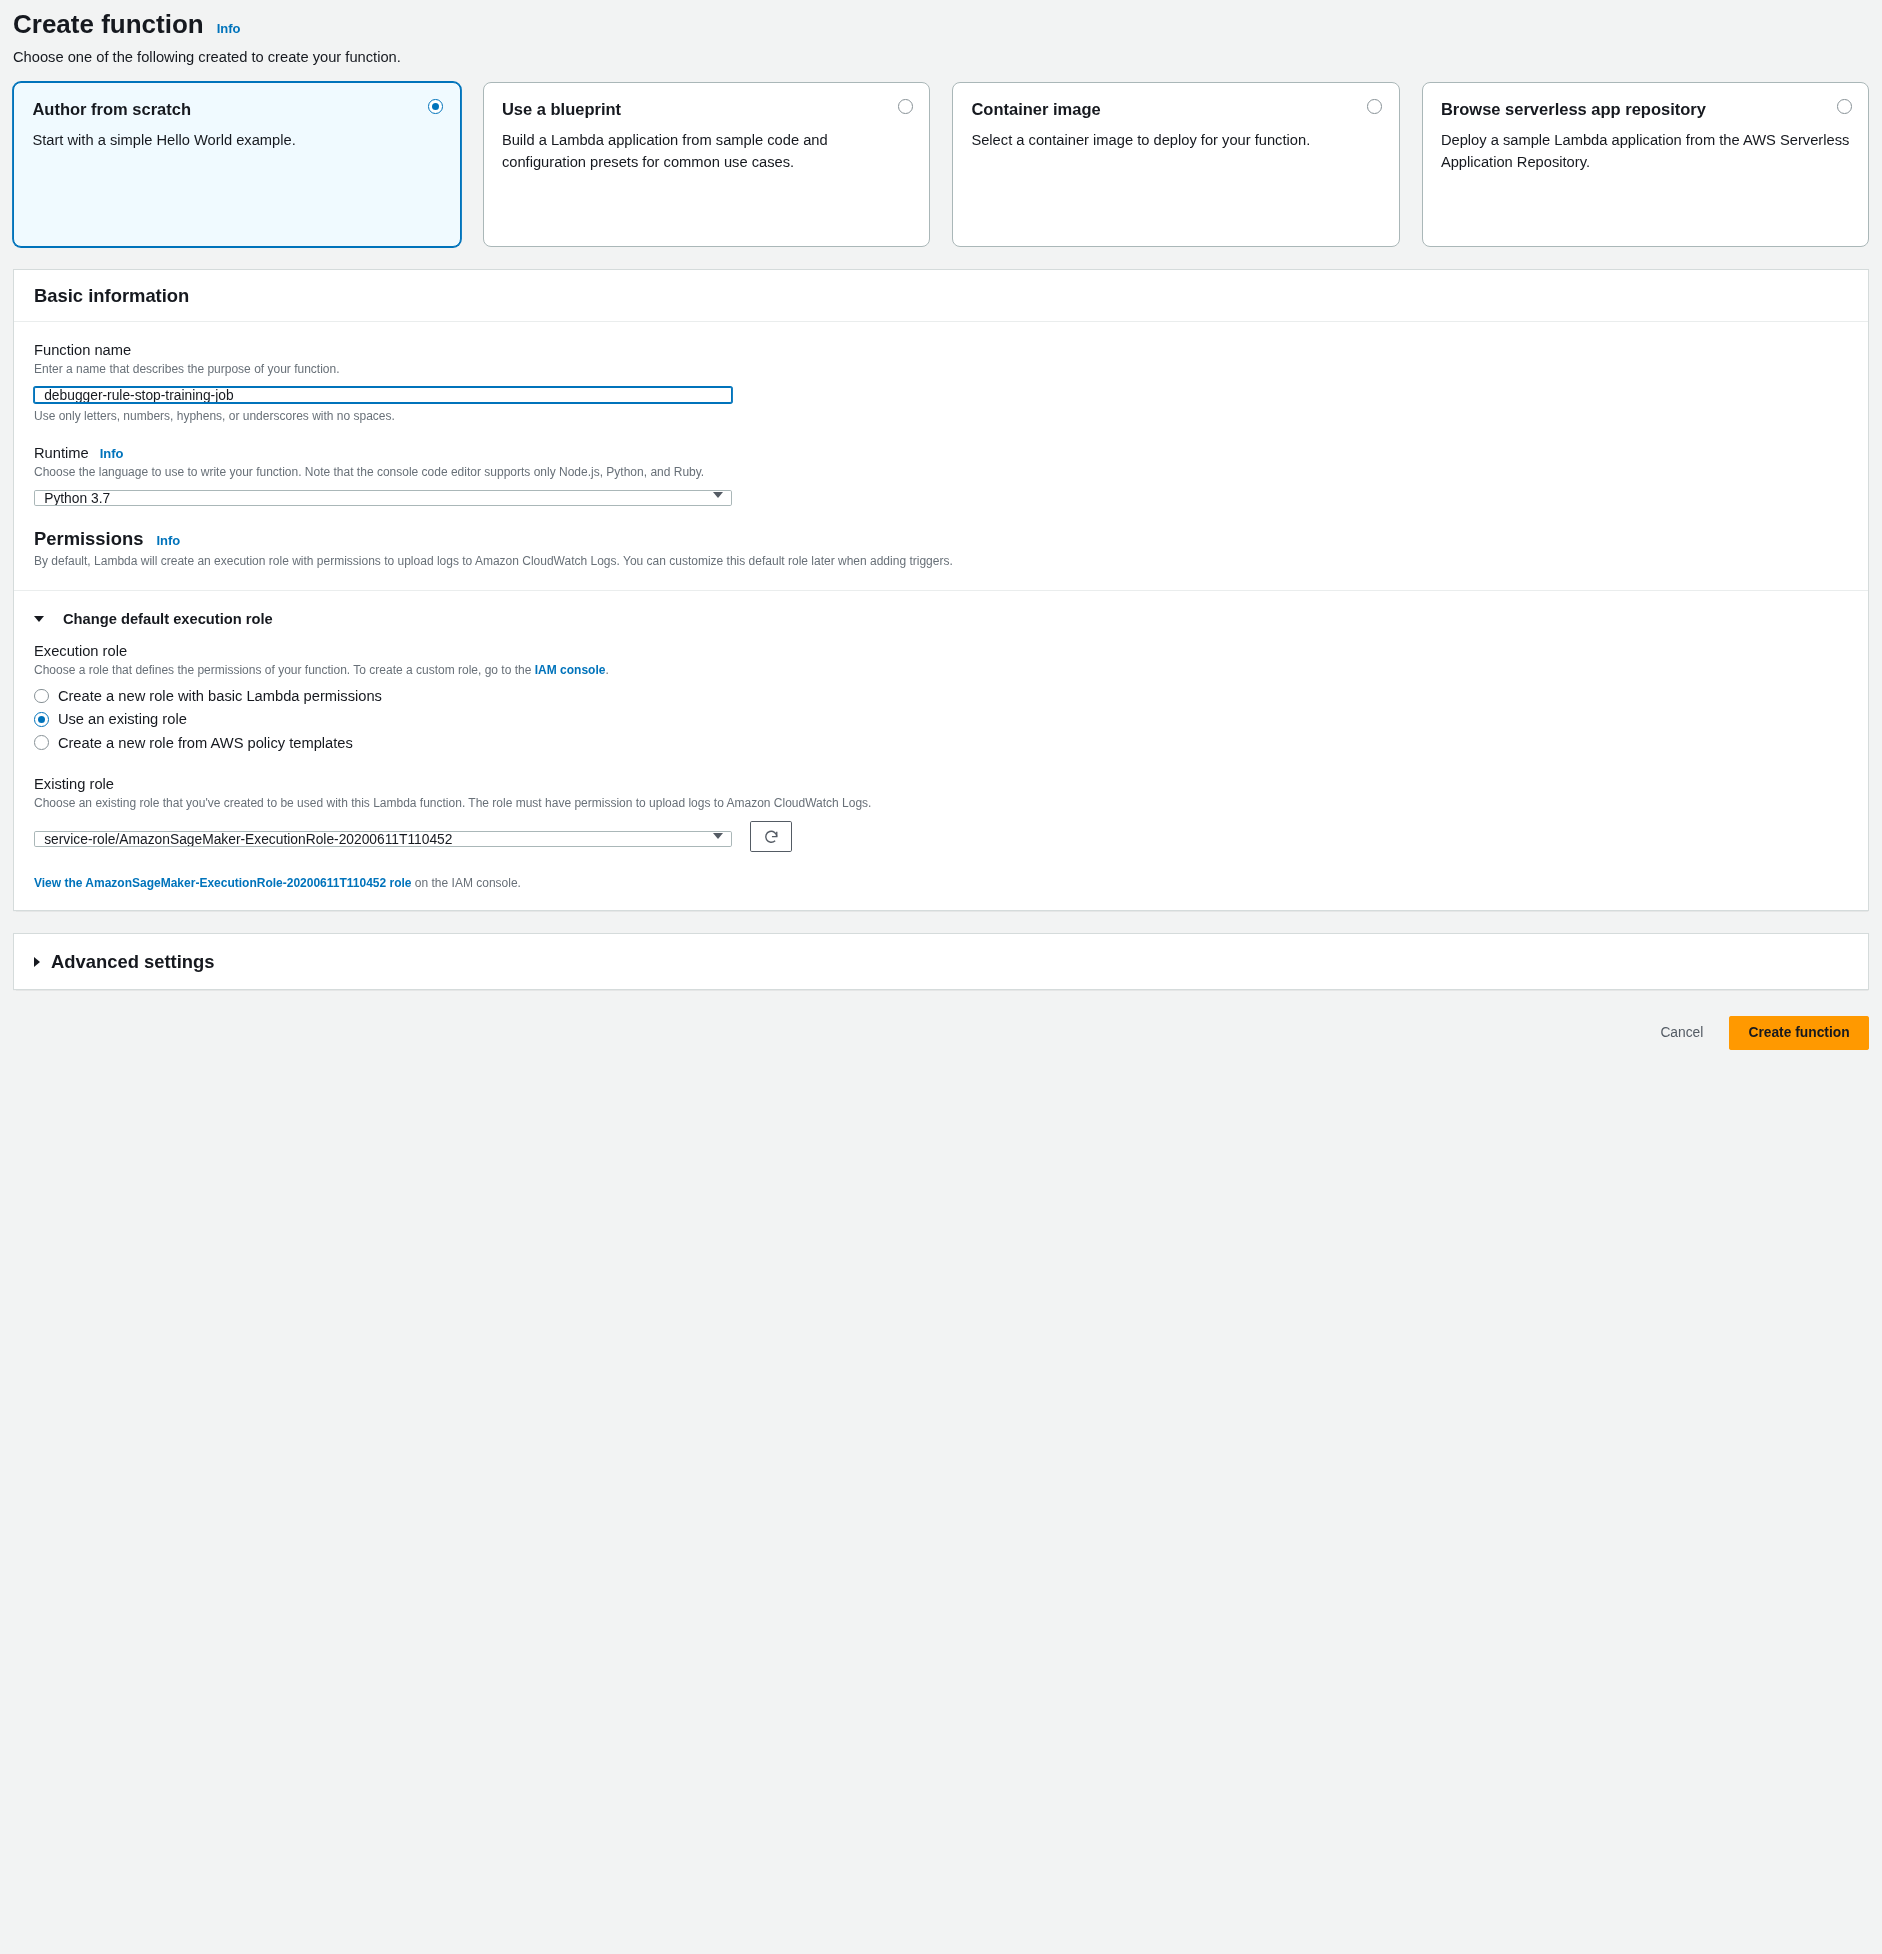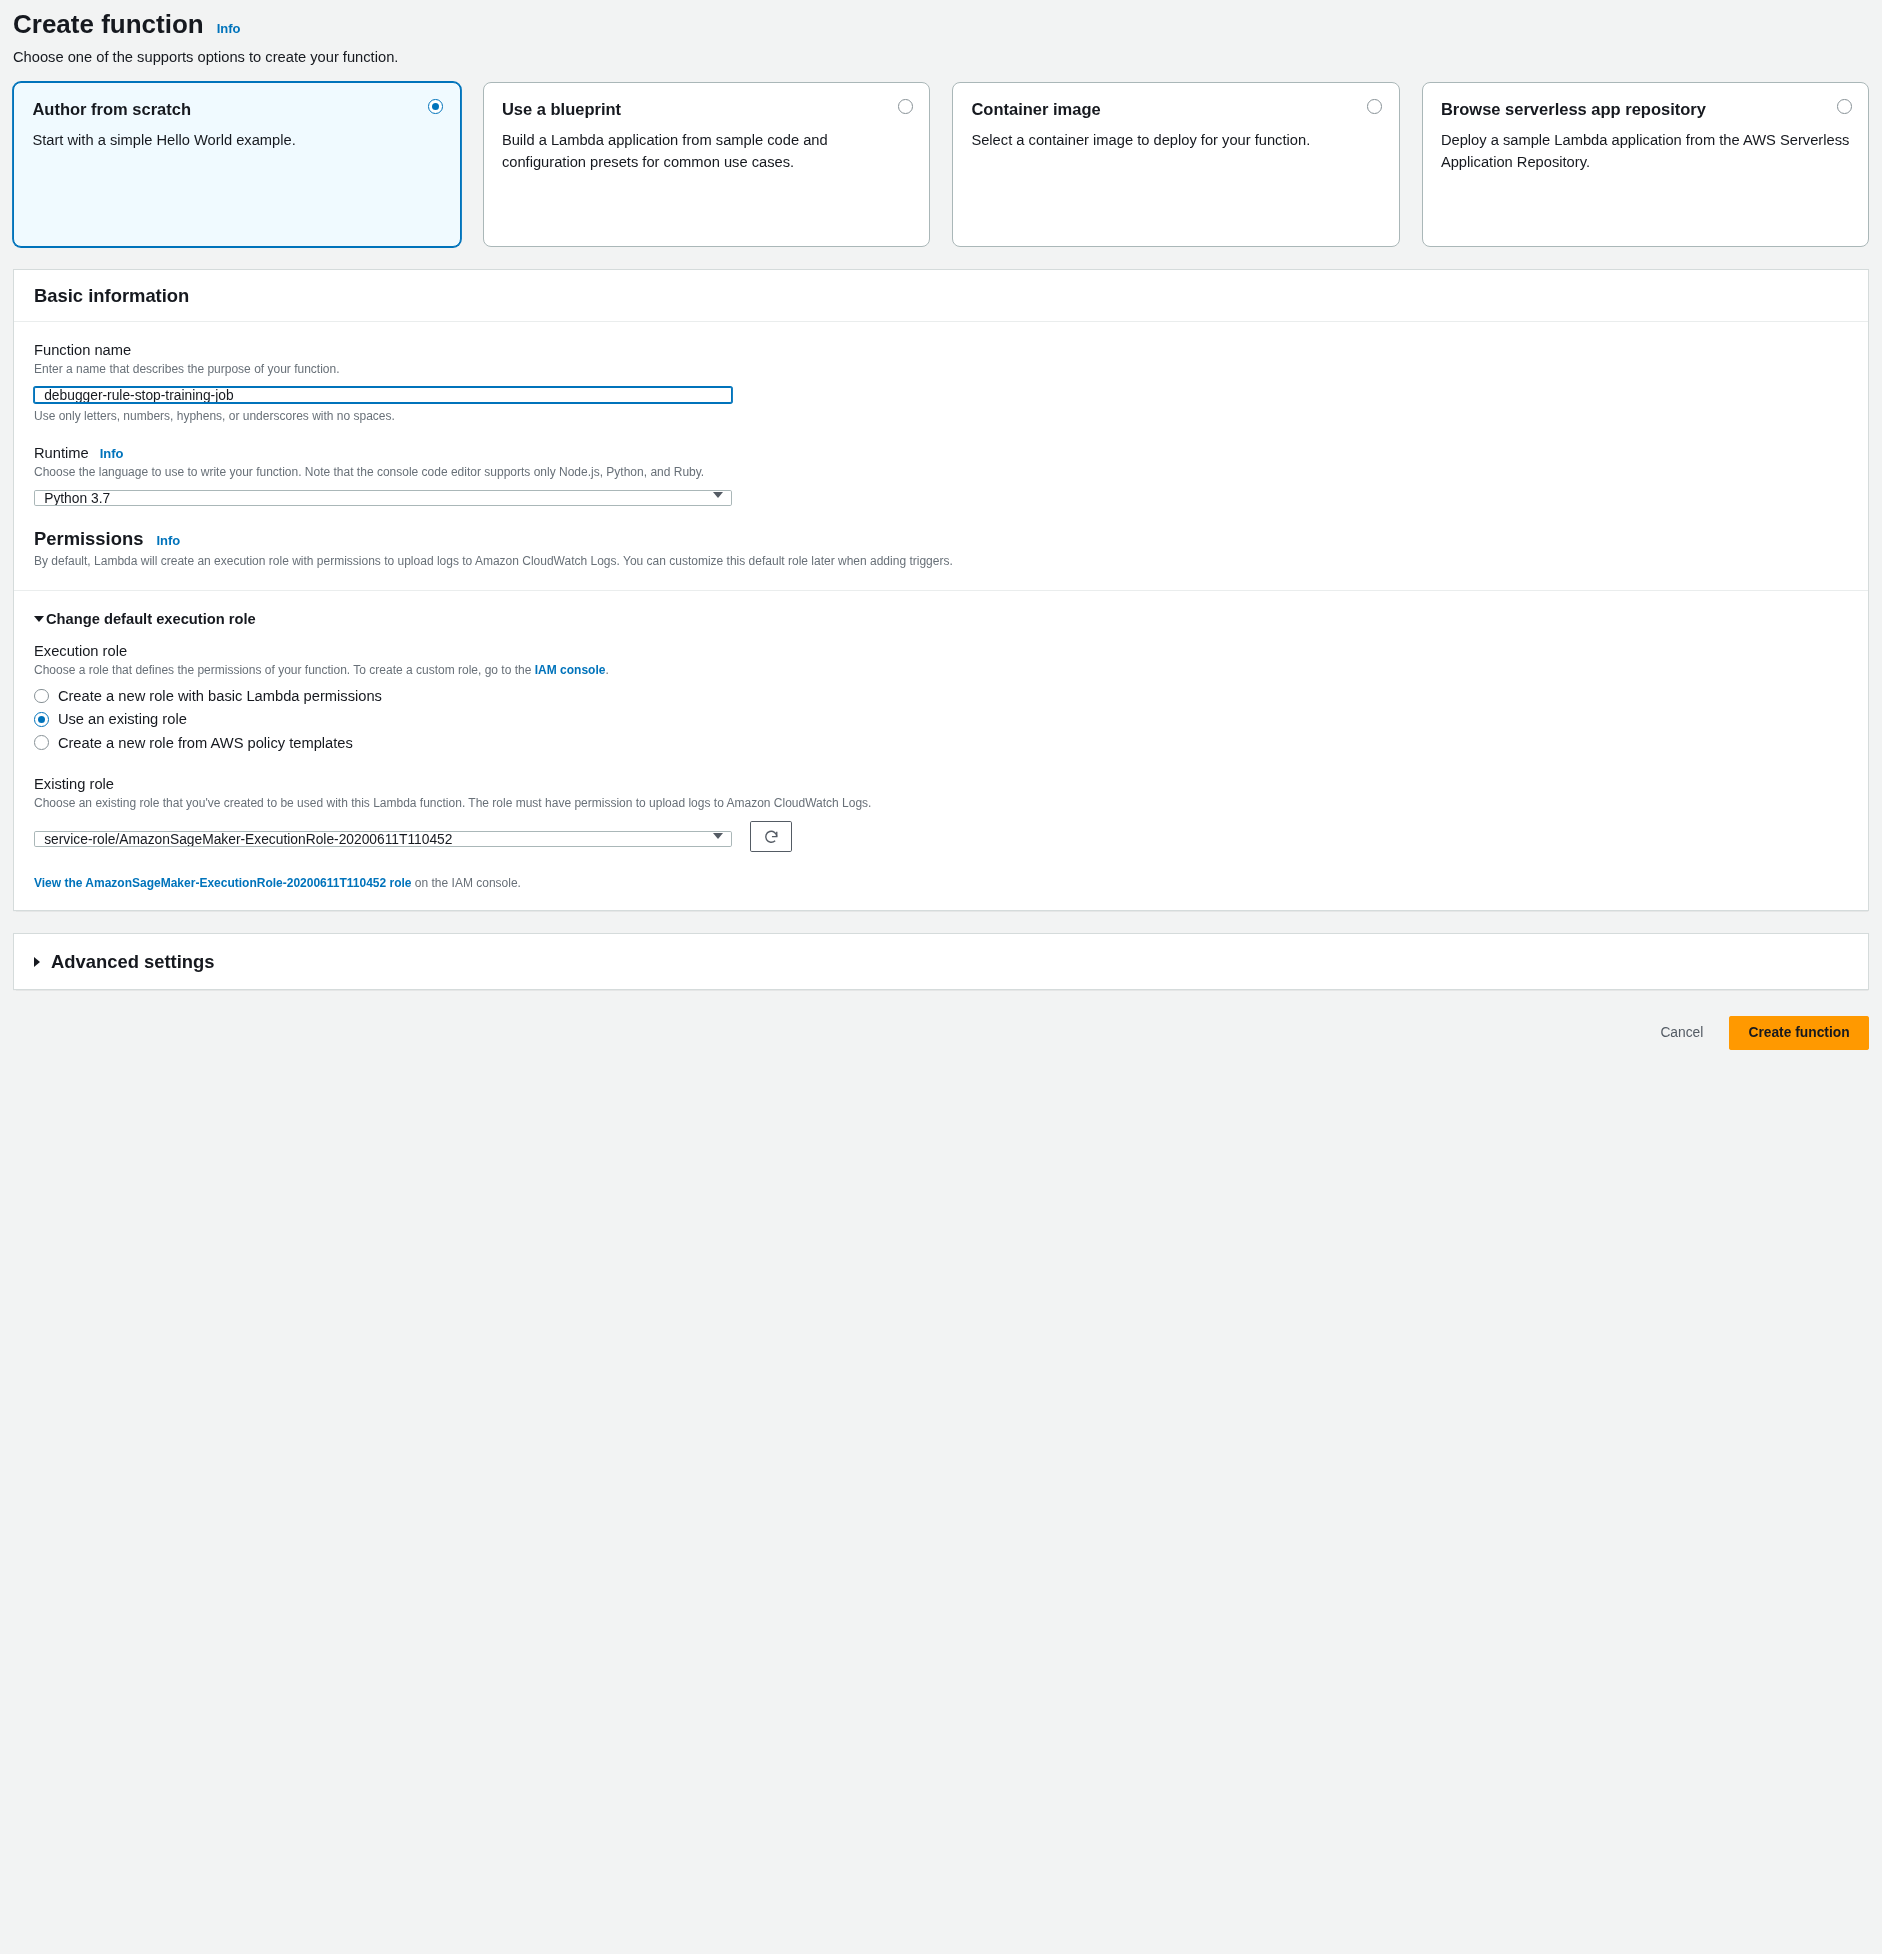--- a/index.html
+++ b/index.html
@@ -94,21 +94,21 @@
     width:0; height:0; border-left:5.5px solid transparent; border-right:5.5px solid transparent;
     border-top:6.4px solid #545b64;
   }
 
   .section-heading-row { display:flex; align-items:baseline; gap:13px; }
   h3.section-heading { font-size:18.4px; font-weight:700; }
 
   .divider-full { border-top:0.9px solid #eaeded; margin: 20px -20px; }
 
   .expander-header {
-    display:flex; align-items:center; gap:2px; cursor:pointer;
+    display:flex; align-items:center; gap:19px; cursor:pointer;
     font-size:14.7px; font-weight:700; margin-bottom:16.5px;
   }
   .tri-down {
     width:0; height:0; border-left:5.5px solid transparent; border-right:5.5px solid transparent;
     border-top:6.4px solid #16191f;
   }
   .tri-right {
     width:0; height:0; border-top:5.5px solid transparent; border-bottom:5.5px solid transparent;
     border-left:6.4px solid #16191f;
   }
@@ -155,21 +155,21 @@
 </style>
 </head>
 <body>
 
 <div class="page">
 
   <div class="page-header">
     <h1 class="page-title">Create function</h1>
     <a class="info-link">Info</a>
   </div>
-  <p class="page-subtext">Choose one of the supports options to create your function.</p>
+  <p class="page-subtext">Choose one of the following created to create your function.</p>
 
   <div class="cards">
     <div class="card selected">
       <div class="card-radio"></div>
       <div class="card-title">Author from scratch</div>
       <div class="card-desc">Start with a simple Hello World example.</div>
     </div>
     <div class="card">
       <div class="card-radio"></div>
       <div class="card-title">Use a blueprint</div>

